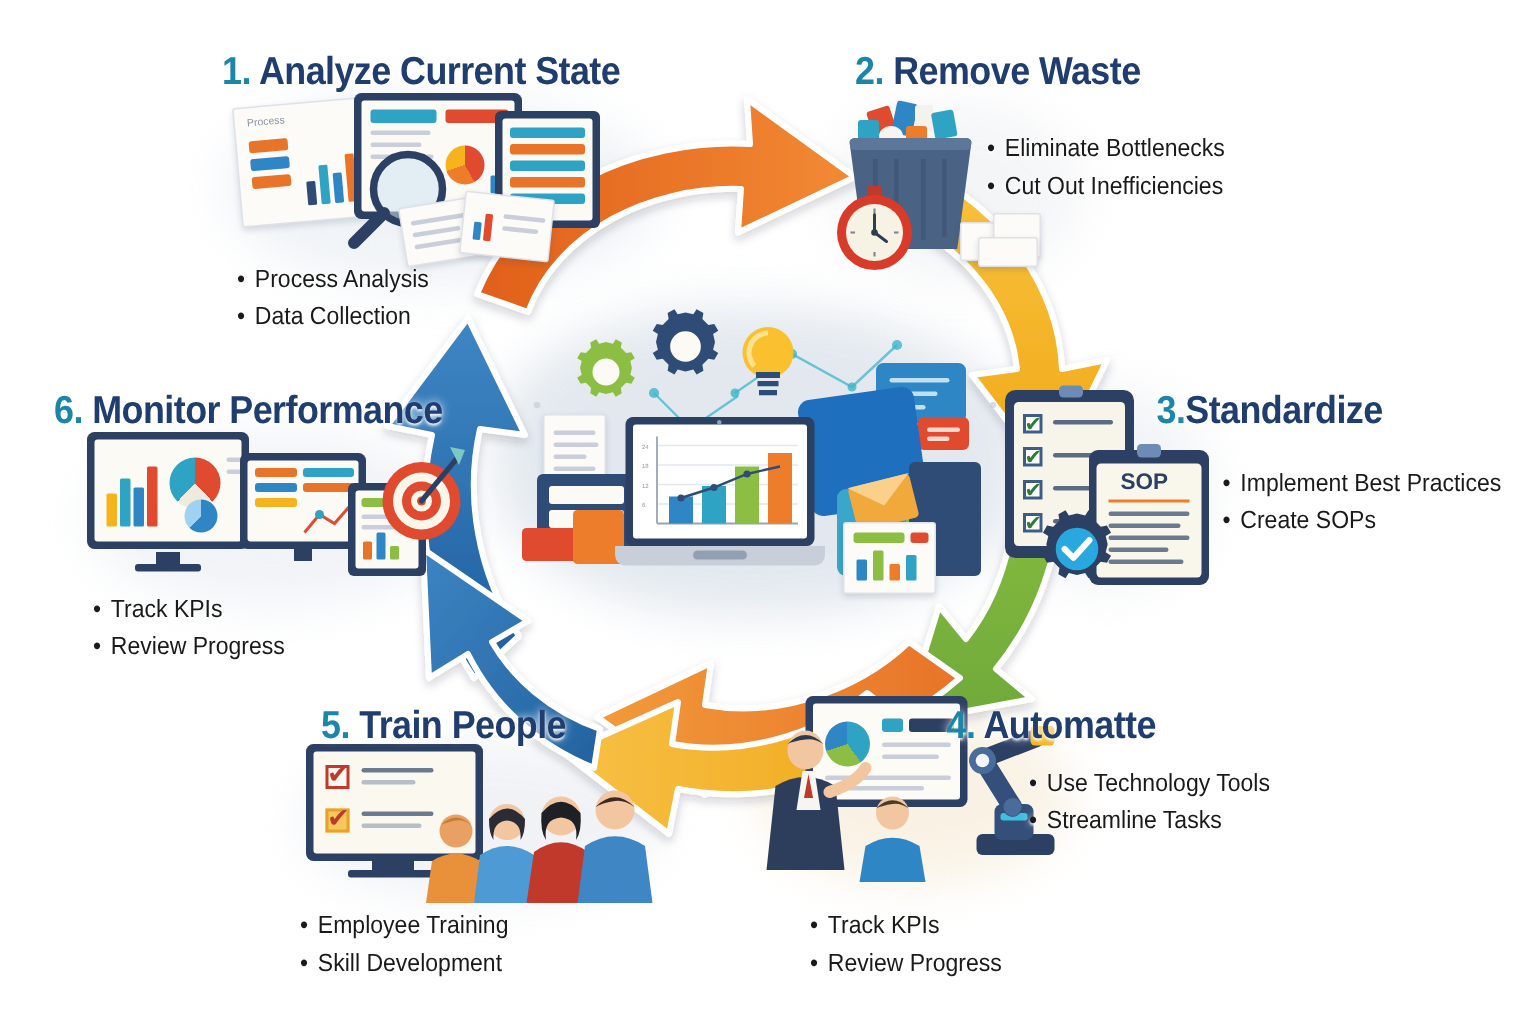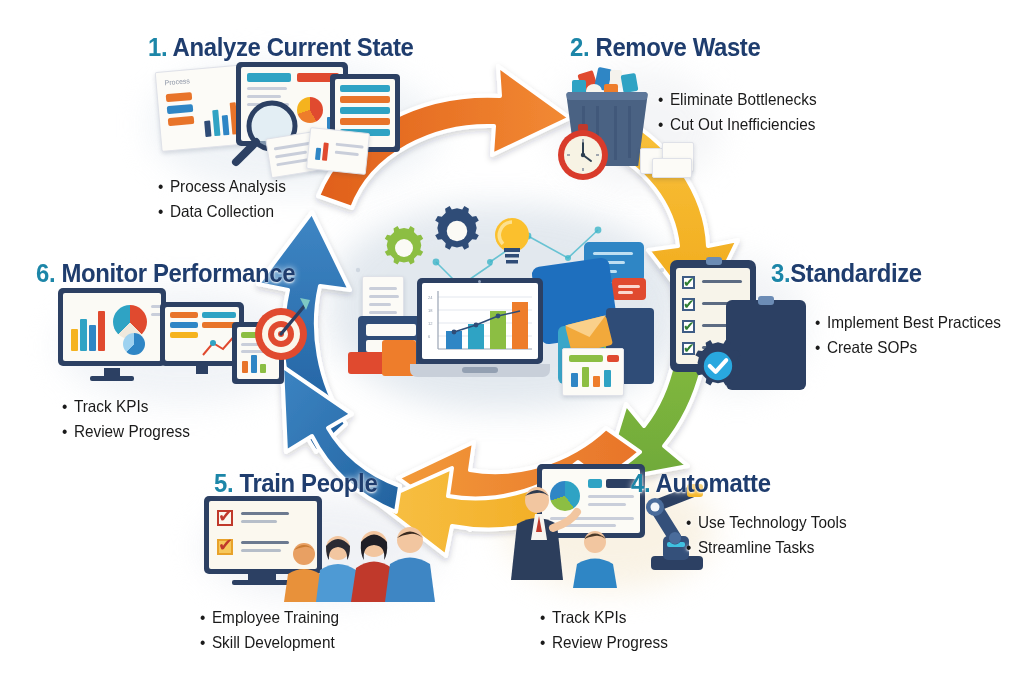--- a/index.html
+++ b/index.html
@@ -374,20 +374,29 @@
         <div style="position:absolute;left:7px;top:51px;font-size:14px;color:#2E7D32;line-height:1;">✔</div>
         <div class="ln" style="left:26px;top:56px;width:40px;background:#5C6B82;height:2.5px;"></div>
         <div style="position:absolute;left:6px;top:74px;width:13px;height:13px;border:2px solid #3E5C85;background:#fff;"></div>
         <div style="position:absolute;left:7px;top:73px;font-size:14px;color:#2E7D32;line-height:1;">✔</div>
         <div class="ln" style="left:26px;top:78px;width:40px;background:#5C6B82;height:2.5px;"></div>
       </div>
       <div style="position:absolute;left:36px;top:-3px;width:16px;height:8px;background:#6C8CB5;border-radius:3px;"></div>
     </div>
 
     <div style="position:absolute;left:60px;top:44px;width:80px;height:90px;background:#2C4063;border-radius:6px;">
+      <div style="position:absolute;left:5px;top:9px;width:70px;height:76px;background:#F9F6EC;border-radius:3px;">
+        <div style="position:absolute;left:16px;top:4px;font:bold 15px 'Liberation Sans',sans-serif;color:#2C4063;">SOP</div>
+        <div style="position:absolute;left:8px;top:24px;width:54px;height:2px;background:#EE7D2B;"></div>
+        <div class="ln" style="left:8px;top:32px;width:54px;height:2.5px;background:#6C7A90;"></div>
+        <div class="ln" style="left:8px;top:40px;width:48px;height:2.5px;background:#6C7A90;"></div>
+        <div class="ln" style="left:8px;top:48px;width:54px;height:2.5px;background:#6C7A90;"></div>
+        <div class="ln" style="left:8px;top:56px;width:40px;height:2.5px;background:#6C7A90;"></div>
+        <div class="ln" style="left:8px;top:64px;width:50px;height:2.5px;background:#6C7A90;"></div>
+      </div>
       <div style="position:absolute;left:32px;top:-4px;width:16px;height:9px;background:#6C8CB5;border-radius:3px;"></div>
     </div>
 
     <div style="position:absolute;left:26px;top:84px;width:52px;height:52px;">
       <svg viewBox="0 0 44 44" width="52" height="52">
         <path fill="#2C4063" d="M22,2 l4.6,1.1 1.9,-3.0 4,2.3 -0.6,3.5 3.5,3.5 3.5,-0.6 2.3,4 -3,1.9
           1.1,4.6 -1.1,4.6 3,1.9 -2.3,4 -3.5,-0.6 -3.5,3.5 0.6,3.5 -4,2.3 -1.9,-3 -4.6,1.1 -4.6,-1.1
           -1.9,3 -4,-2.3 0.6,-3.5 -3.5,-3.5 -3.5,0.6 -2.3,-4 3,-1.9 -1.1,-4.6 1.1,-4.6 -3,-1.9
           2.3,-4 3.5,0.6 3.5,-3.5 -0.6,-3.5 4,-2.3 1.9,3 Z"></path>
         <circle cx="22" cy="22" r="12" fill="#29A8DF"></circle>

